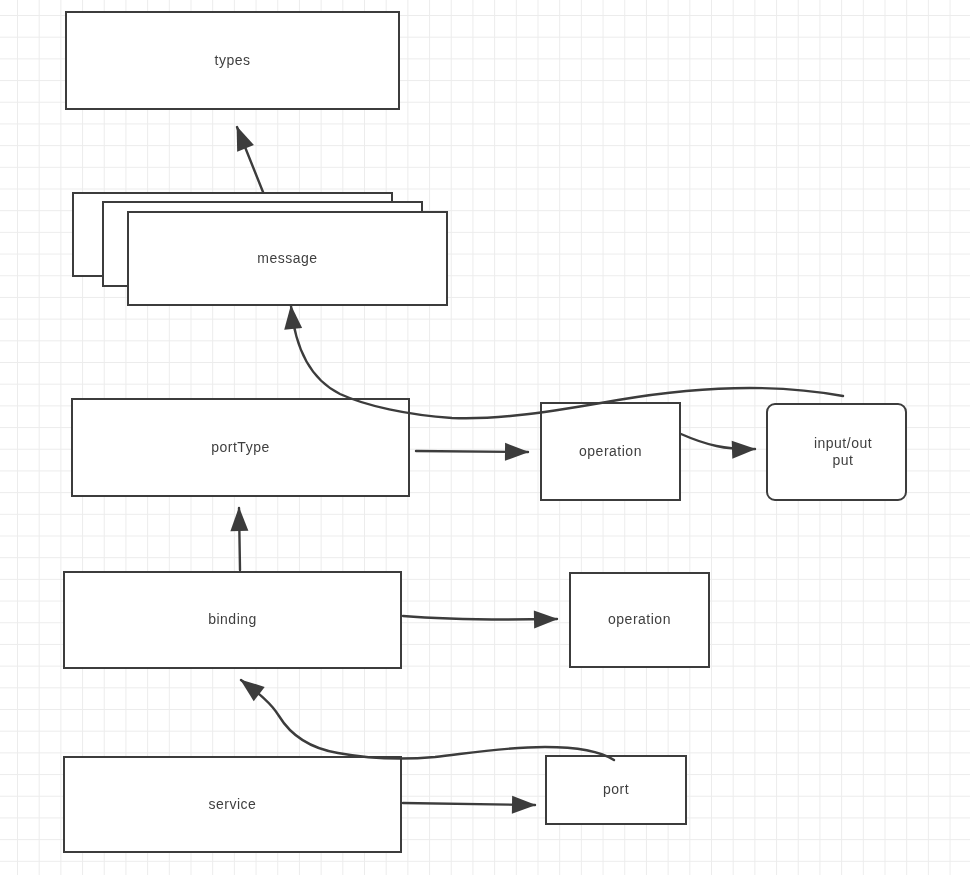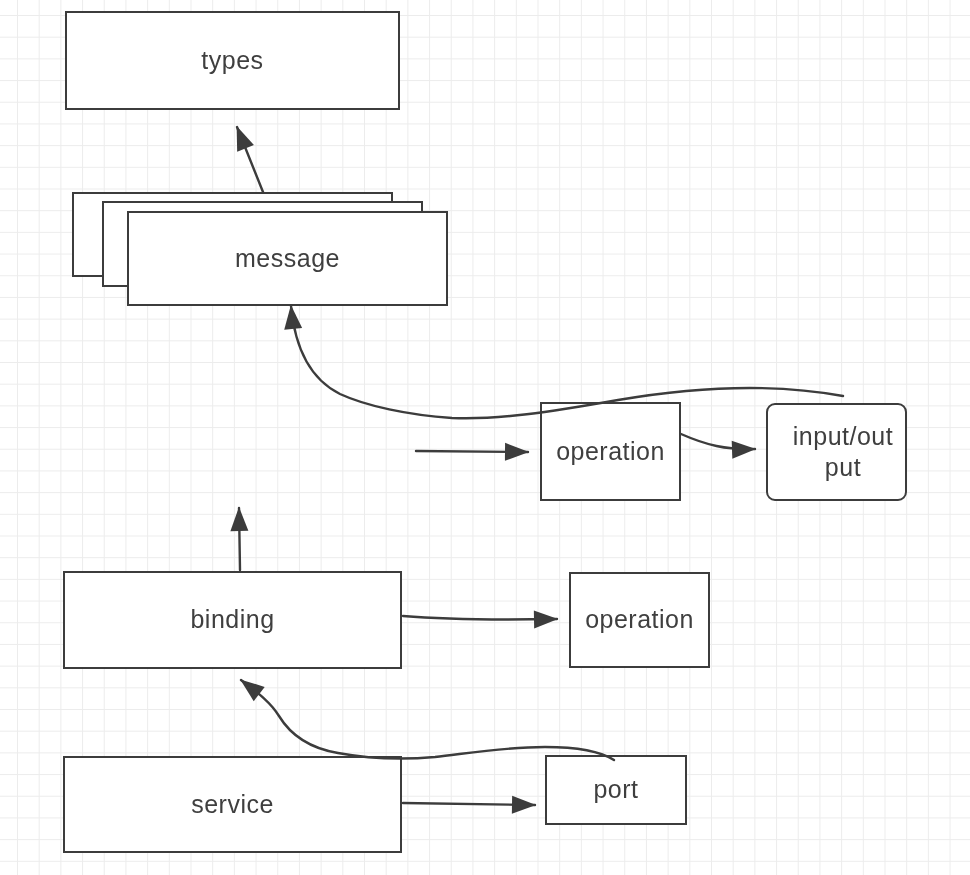--- a/index.html
+++ b/index.html
@@ -23,21 +23,21 @@
   .node {
     position: absolute;
     box-sizing: border-box;
     background: #ffffff;
     border: 2.5px solid #3c3c3c;
     display: flex;
     align-items: center;
     justify-content: center;
     text-align: center;
     color: #3f3f3f;
-    font-size: 25px;
+    font-size: 14px;
     letter-spacing: 0.5px;
     z-index: 1;
     line-height: 1.25;
   }
   .node.rounded { border-radius: 9px; padding-left: 13px; }
   .stack-rect {
     position: absolute;
     box-sizing: border-box;
     background: #ffffff;
     border: 2.5px solid #3c3c3c;
@@ -79,20 +79,23 @@
   <div class="node n-types">
     <span>types</span>
   </div>
 
   <div class="stack-rect n-msg-back"></div>
   <div class="stack-rect n-msg-middle"></div>
   <div class="node n-message">
     <span>message</span>
   </div>
 
+  <div class="node n-porttype">
+    <span>portType</span>
+  </div>
 
   <div class="node n-operation-t">
     <span>operation</span>
   </div>
 
   <div class="node rounded n-inputoutput">
     <span>
       <span>input/out</span><br>
       <span>put</span>
     </span>

